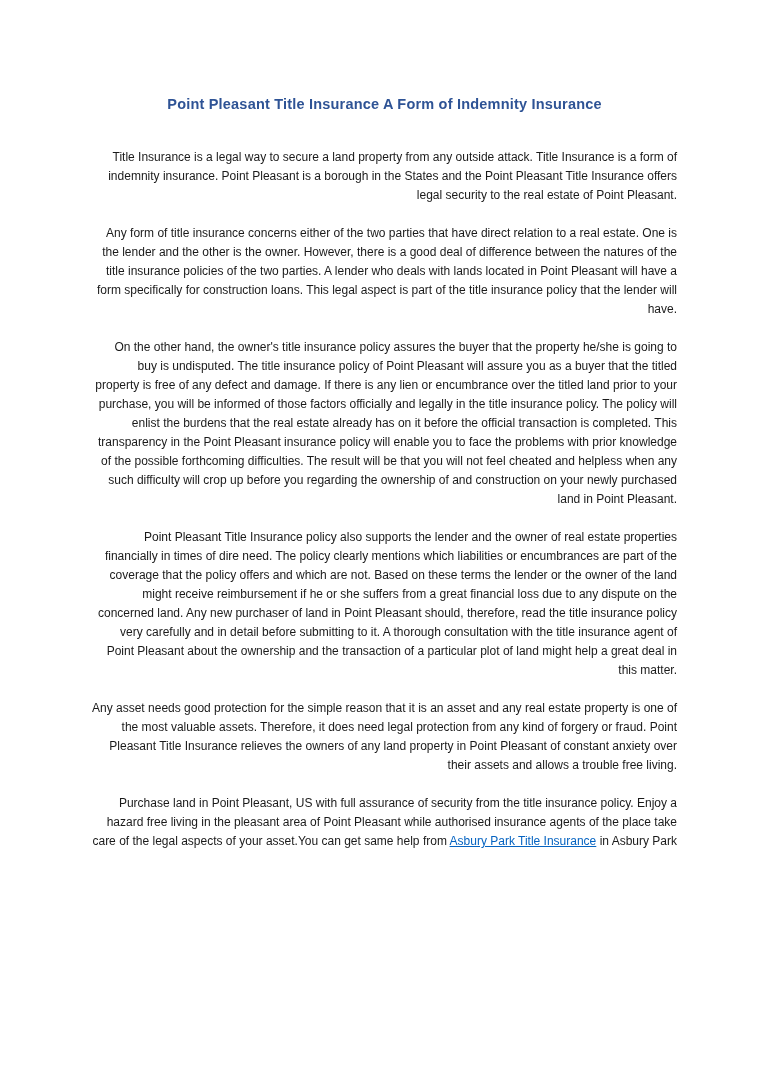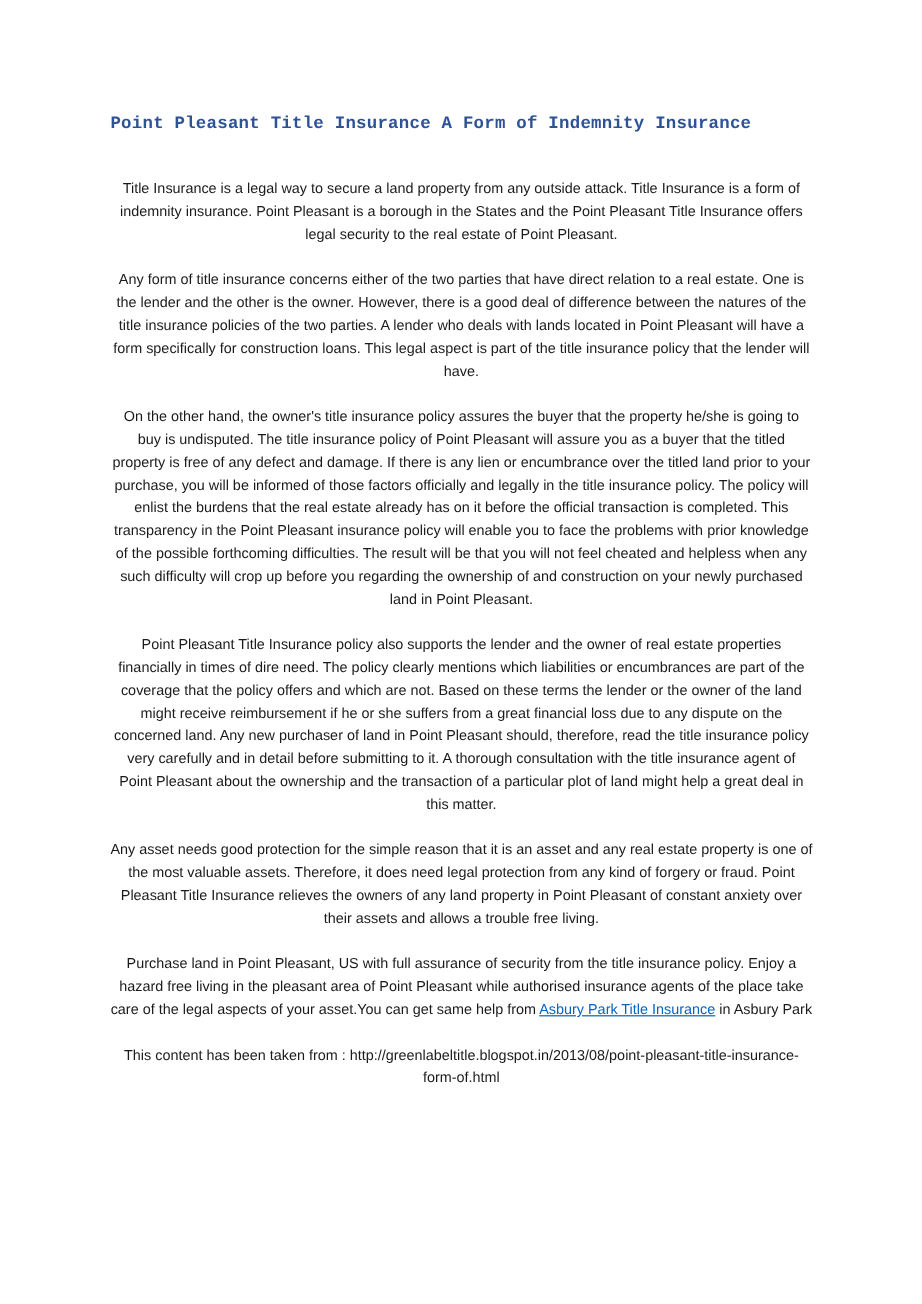--- a/index.html
+++ b/index.html
@@ -17,35 +17,36 @@
     position:relative;
     width:768px;
     height:1087px;
     margin:0 auto;
     background:var(--page-bg);
     box-sizing:border-box;
     padding:96px 91px 0 92px;
     overflow:hidden;
   }
   .doc-title{
-    font-family:Liberation Mono, monospace;
+    font-family:Liberation Sans, sans-serif;
     font-weight:bold;
     font-size:14.5px;
     color:var(--title-color);
+    text-align:center;
     margin:0 0 36px 0;
     letter-spacing:0.2px;
   }
   .doc-body{
     color:var(--body-color);
     font-size:12px;
     line-height:19px;
   }
   .para{
     margin:0 0 19px 0;
-    text-align:center;
+    text-align:right;
   }
   .link{
     color:var(--link-color);
     font-weight:normal;
     text-decoration:underline;
     cursor:pointer;
   }
   .bold{
     font-weight:bold;
   }
@@ -55,15 +56,14 @@
 
 <div class="page">
   <h1 class="doc-title">Point Pleasant Title Insurance A Form of Indemnity Insurance</h1>
   <div class="doc-body" id="doc-body">
       <p class="para"><span>Title Insurance is a legal way to secure a land property from any outside attack. Title Insurance is a form of indemnity insurance. Point Pleasant is a borough in the States and the Point Pleasant Title Insurance offers legal security to the real estate of Point Pleasant.</span></p>
       <p class="para"><span>Any form of title insurance concerns either of the two parties that have direct relation to a real estate. One is the lender and the other is the owner. However, there is a good deal of difference between the natures of the title insurance policies of the two parties. A lender who deals with lands located in Point Pleasant will have a form specifically for construction loans. This legal aspect is part of the title insurance policy that the lender will have.</span></p>
       <p class="para"><span>On the other hand, the owner's title insurance policy assures the buyer that the property he/she is going to buy is undisputed. The title insurance policy of Point Pleasant will assure you as a buyer that the titled property is free of any defect and damage. If there is any lien or encumbrance over the titled land prior to your purchase, you will be informed of those factors officially and legally in the title insurance policy. The policy will enlist the burdens that the real estate already has on it before the official transaction is completed. This transparency in the Point Pleasant insurance policy will enable you to face the problems with prior knowledge of the possible forthcoming difficulties. The result will be that you will not feel cheated and helpless when any such difficulty will crop up before you regarding the ownership of and construction on your newly purchased land in Point Pleasant.</span></p>
       <p class="para"><span>Point Pleasant Title Insurance policy also supports the lender and the owner of real estate properties financially in times of dire need. The policy clearly mentions which liabilities or encumbrances are part of the coverage that the policy offers and which are not. Based on these terms the lender or the owner of the land might receive reimbursement if he or she suffers from a great financial loss due to any dispute on the concerned land. Any new purchaser of land in Point Pleasant should, therefore, read the title insurance policy very carefully and in detail before submitting to it. A thorough consultation with the title insurance agent of Point Pleasant about the ownership and the transaction of a particular plot of land might help a great deal in this matter.</span></p>
       <p class="para"><span>Any asset needs good protection for the simple reason that it is an asset and any real estate property is one of the most valuable assets. Therefore, it does need legal protection from any kind of forgery or fraud. Point Pleasant Title Insurance relieves the owners of any land property in Point Pleasant of constant anxiety over their assets and allows a trouble free living.</span></p>
       <p class="para"><span>Purchase land in Point Pleasant, US with full assurance of security from the title insurance policy. Enjoy a hazard free living in the pleasant area of Point Pleasant while authorised insurance agents of the place take care of the legal aspects of your asset.You can get same help from </span><span class="link">Asbury Park Title Insurance</span><span> in Asbury Park</span></p>
-      <p class="para"><span>This content has been taken from : http://greenlabeltitle.blogspot.in/2013/08/point-pleasant-title-insurance-form-of.html</span></p>
     </div>
 </div>
 
 </body></html>

